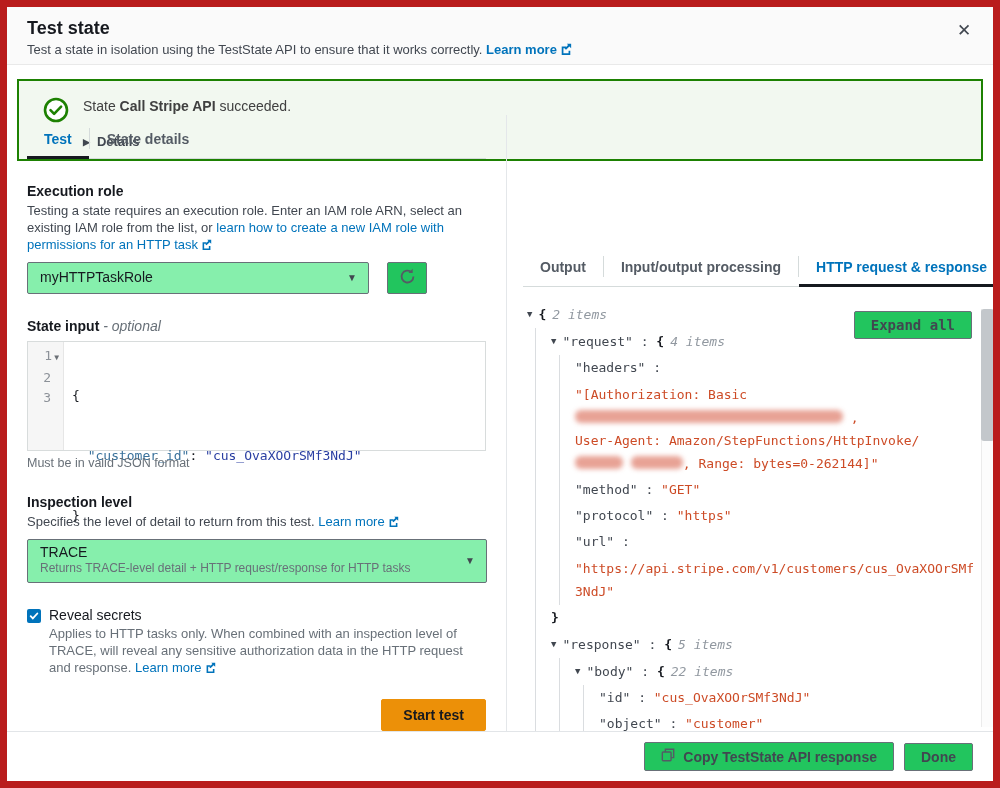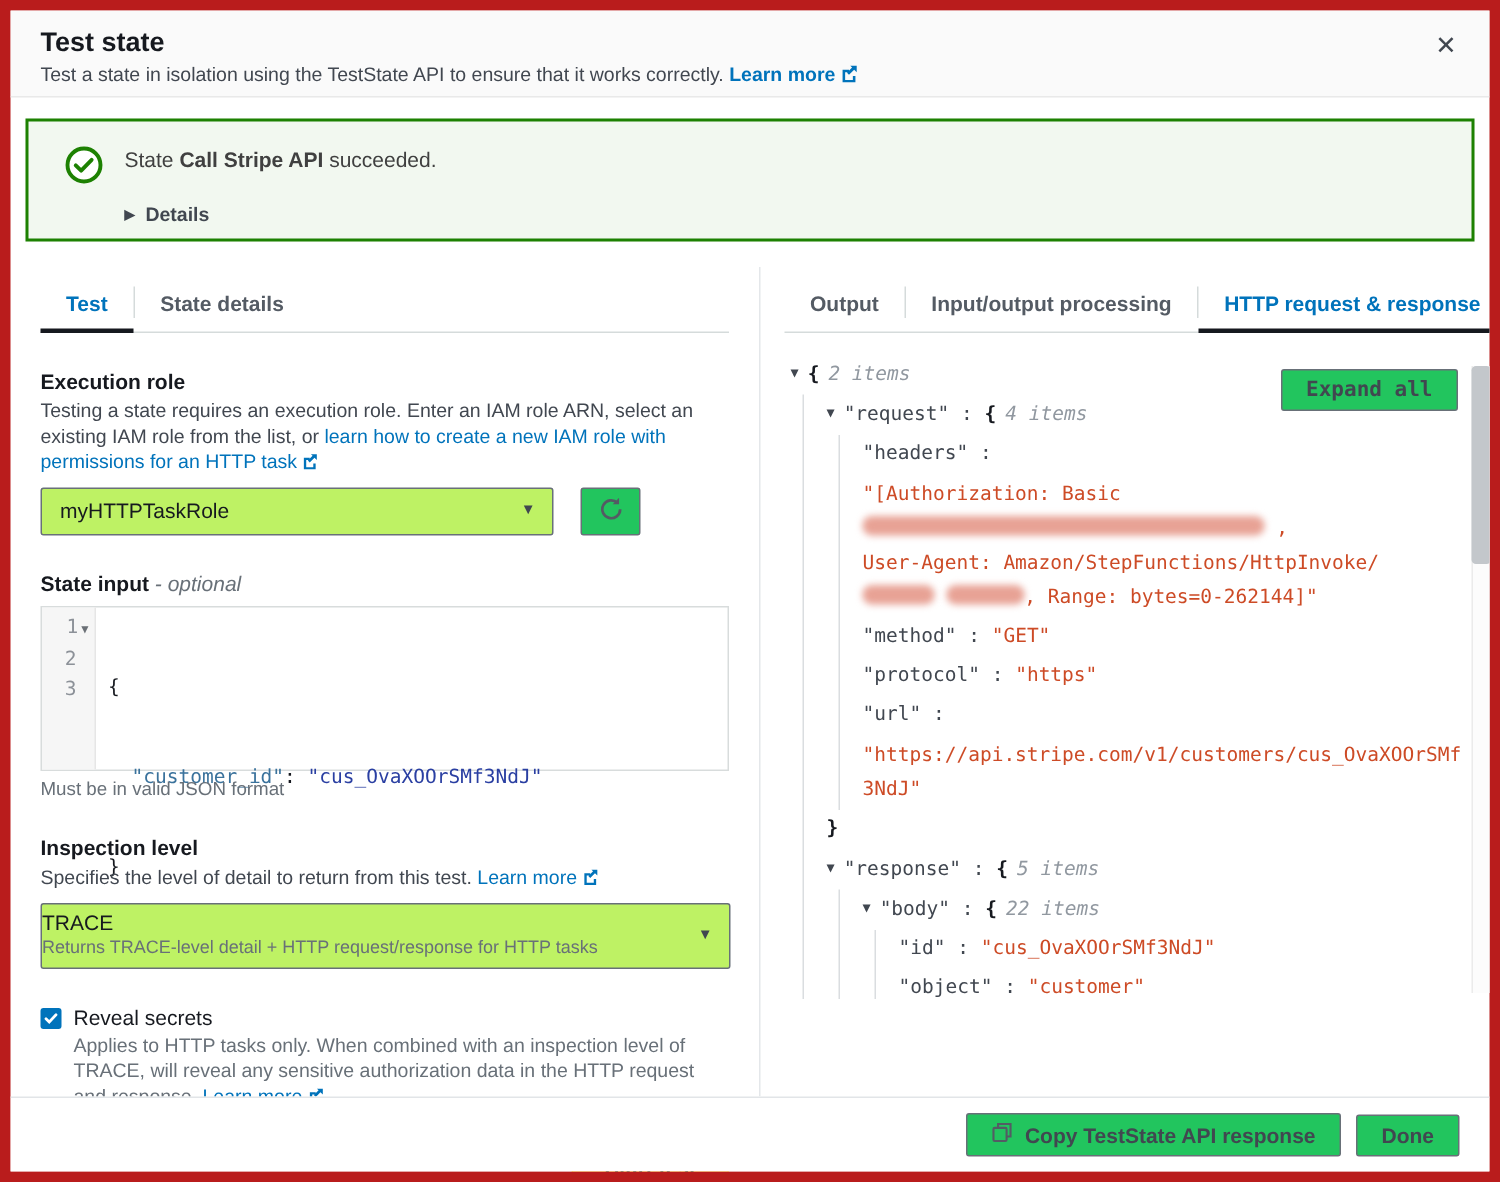--- a/index.html
+++ b/index.html
@@ -19,44 +19,44 @@
   
   .flash { position:absolute; top:72px; left:10px; right:10px; height:82px; background:#f2f8f0; border:2px solid #1d8102; padding:15px 16px; }
   .flash-row { display:flex; align-items:flex-start; }
   .flash-ico { flex:0 0 26px; margin:1px 14px 0 8px; }
   .flash-msg { font-size:14px; line-height:20px; color:#404040; }
   .flash-msg b { font-weight:bold; }
   .flash-details { margin:7px 0 0 48px; font-size:13px; font-weight:bold; color:#414750; cursor:pointer; }
   .caret-r { display:inline-block; font-size:9px; color:#414750; margin-right:7px; vertical-align:1px; }
 
   
-  .bodywrap { position:absolute; top:171px; left:0; right:0; bottom:50px; display:flex; }
+  .bodywrap { position:absolute; top:171px; left:0; right:0; bottom:50px; display:flex;align-items:flex-end; }
   .col-l { width:500px; padding:8px 20px 0; border-right:1px solid #e4e7ea; }
   .col-r { flex:1; padding:8px 16px 0; position:relative; }
 
   
   .tabs { display:flex; border-bottom:1px solid #d5dbdb; }
   .tab { font-size:14px; font-weight:bold; color:#545b64; padding:8px 17px 11px; position:relative; cursor:pointer; white-space:nowrap; }
   .tab.active { color:#0073bb; }
   .tab.active::after { content:""; position:absolute; left:0; right:0; bottom:-1px; height:3px; background:#16191f; }
   .tab-sep { width:1px; background:#d5dbdb; margin:5px 0 9px; }
 
   .lbl { font-size:14px; font-weight:bold; color:#16191f; }
   .lbl .opt { font-weight:normal; font-style:italic; color:#687078; }
   .desc { font-size:13px; color:#414750; line-height:17px; margin-top:3px; }
   .sect { margin-top:24px; }
 
   
   .ctrl-row { display:flex; gap:18px; margin-top:8px; }
-  .select { border:1px solid #687078; border-radius:2px; background:#bef264; position:relative; cursor:pointer; }
+  .select { border:1px solid #687078; border-radius:2px; background:#86efac; position:relative; cursor:pointer; }
   .select.role { width:342px; height:32px; padding:6px 30px 0 12px; font-size:14px; }
   .select .sel-caret { position:absolute; right:11px; top:50%; transform:translateY(-55%); font-size:10px; color:#414750; }
   .btn { border:1px solid #687078; border-radius:2px; background:#22c55e; color:#414750; font-weight:bold; font-size:14px; padding:5px 16px; cursor:pointer; font-family:inherit; display:inline-flex; align-items:center; gap:8px; }
   .btn.icon-only { width:40px; height:32px; justify-content:center; padding:0; }
-  .select.trace { width:460px; height:44px; padding:4px 30px 0 0; margin-top:8px; }
+  .select.trace { width:460px; height:44px; padding:4px 30px 0 12px; margin-top:8px; }
   .trace-main { font-size:14px; color:#16191f; }
   .trace-sub { font-size:12px; color:#687078; margin-top:1px; }
 
   
   .editor { display:flex; border:1px solid #d8dcdc; height:110px; margin-top:7px; font-family:"DejaVu Sans Mono", monospace; font-size:13px; line-height:20px; }
   .gutter { width:36px; background:#f6f6f6; border-right:1px solid #e6e6e6; color:#8c9198; text-align:right; padding:4px 4px 0 0; }
   .gutter .fold { font-size:8px; color:#6b7076; margin-left:2px; }
   .code { flex:1; padding:4px 0 0 8px; white-space:pre; }
   .json-key { color:#3a729c; }
   .json-strval { color:#2a3fa2; }

